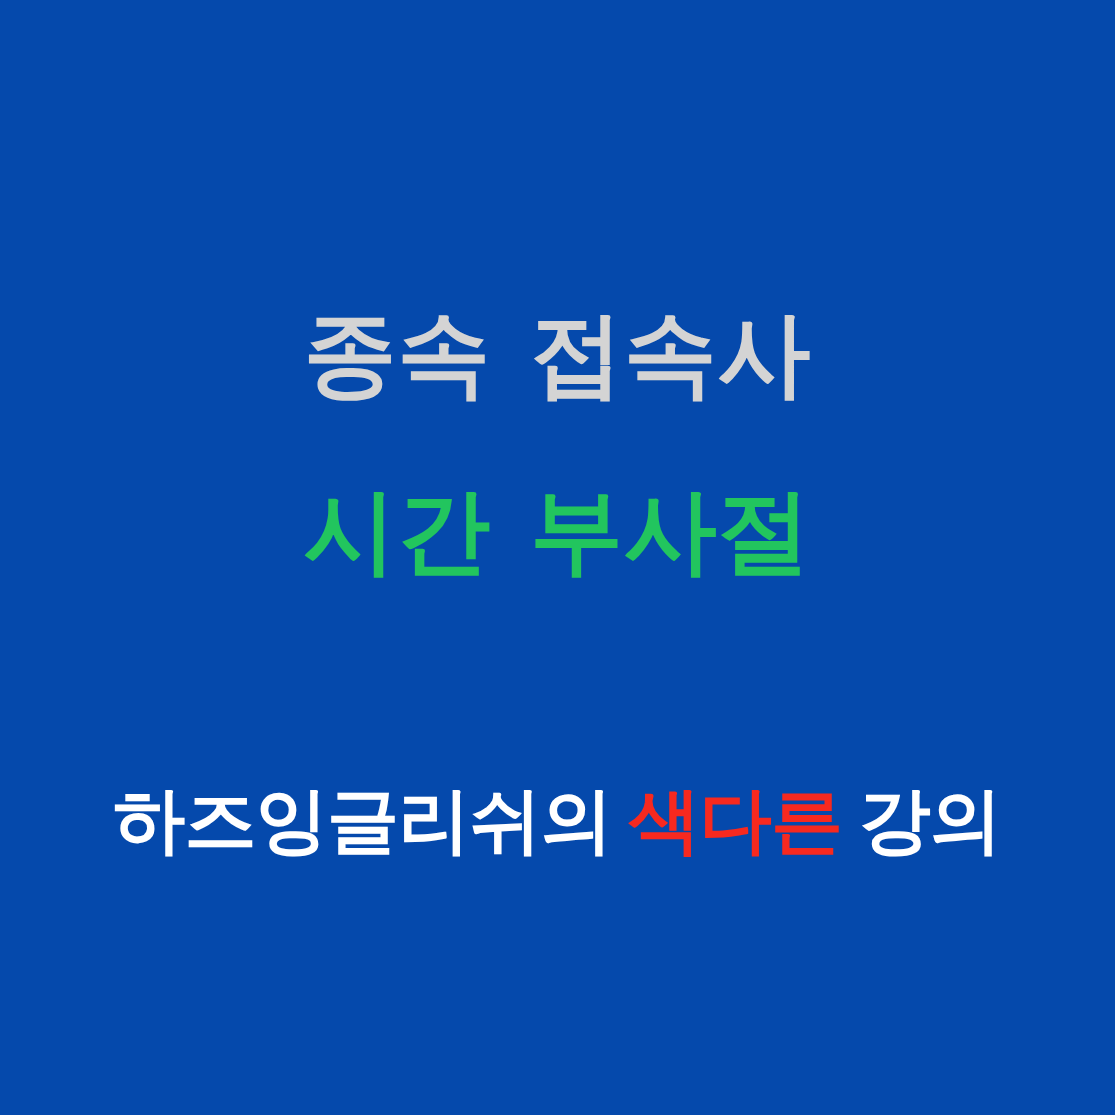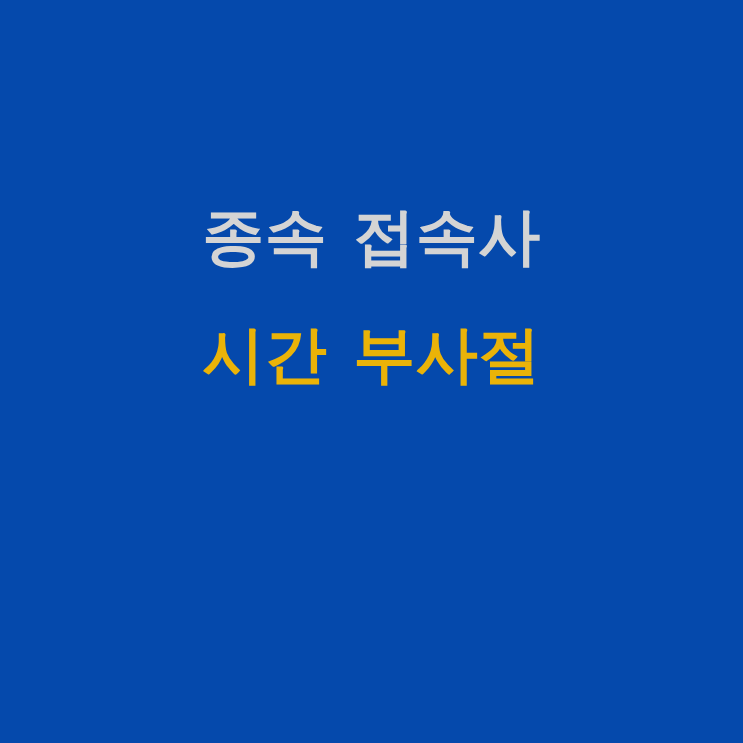--- a/index.html
+++ b/index.html
@@ -39,21 +39,21 @@
     letter-spacing: 0.5px;
     white-space: pre;
     text-align: center;
   }
 
   .title-line-1 {
     color: #d4d4d4;
   }
 
   .title-line-2 {
-    color: #eab308;
+    color: #22c55e;
   }
 
   
   .word-gap {
     display: inline-block;
     width: 26px;
   }
 
   
   .tagline {
@@ -88,14 +88,15 @@
 <div id="poster">
 
   <div class="title-block">
 
     <span class="title-line title-line-1"><span>종속</span><span class="word-gap"></span><span>접속사</span></span>
 
     <span class="title-line title-line-2"><span>시간</span><span class="word-gap"></span><span>부사절</span></span>
 
   </div>
 
+  <div class="tagline"><span class="tagline-plain">하즈잉글리쉬의</span><span class="tagline-gap"></span><span class="tagline-accent">색다른</span><span class="tagline-gap"></span><span class="tagline-plain">강의</span></div>
 
 </div>
 
 </body></html>

